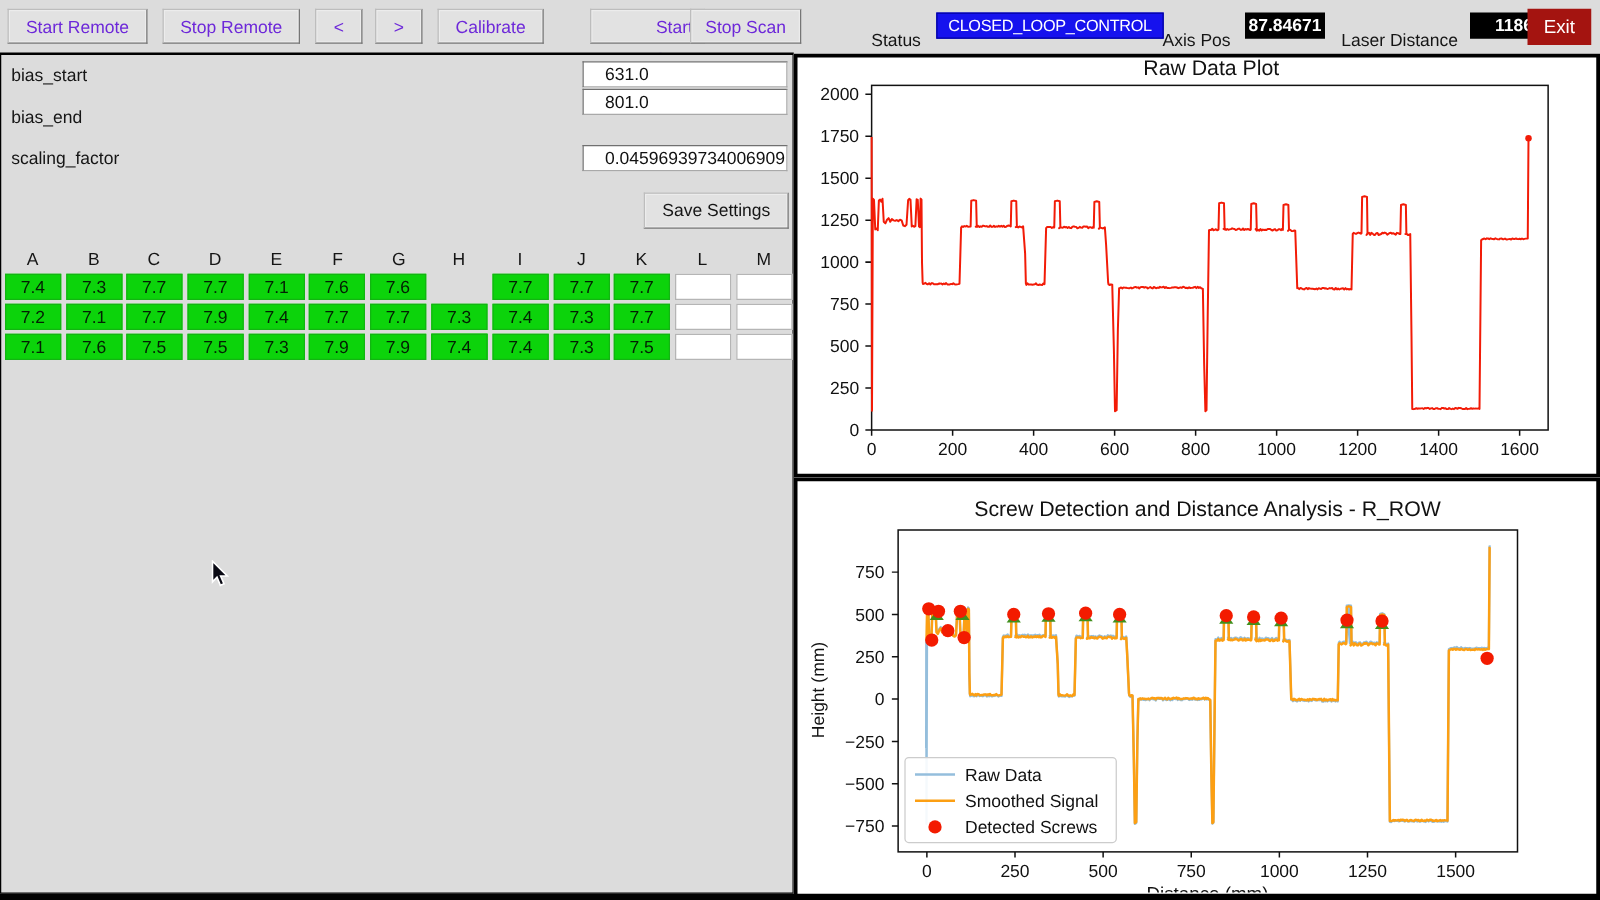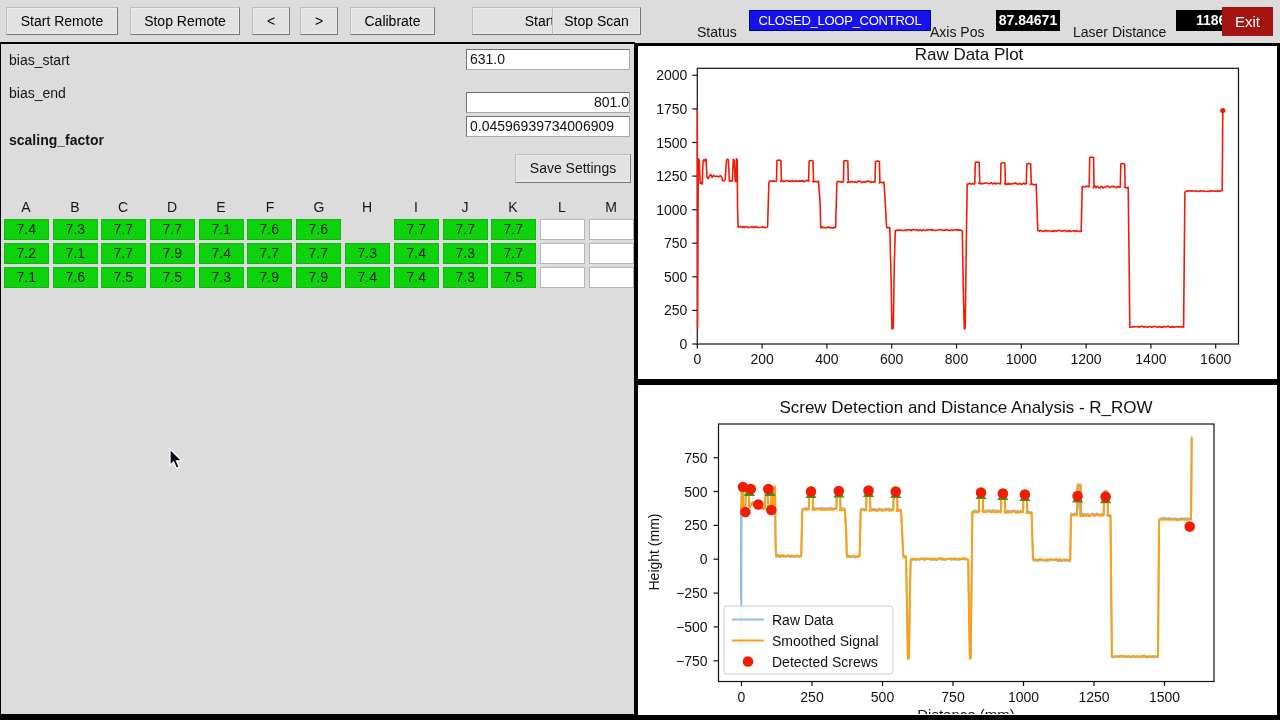--- a/index.html
+++ b/index.html
@@ -1,24 +1,24 @@
 <!DOCTYPE html>
 <html><head><meta charset="utf-8"><style>
 *{margin:0;padding:0;box-sizing:border-box;}
 html,body{width:1280px;height:720px;overflow:hidden;background:#dcdcdc;
  font-family:"Liberation Sans",sans-serif;color:#111;}
 #app{position:relative;width:1280px;height:720px;}
 .btn{position:absolute;top:7px;height:28px;background:#e2e2e2;
  border:1px solid;border-color:#bdbdbd #767676 #767676 #bdbdbd;box-shadow:inset 0 0 0 1px #ececec;
- font-size:14px;text-align:center;line-height:26px;color:#000000;}
+ font-size:14px;text-align:center;line-height:26px;color:#6d28d9;}
 #leftpanel{position:absolute;left:0;top:42px;width:635px;height:673px;
  background:#dcdcdc;border:1px solid #000;border-top:2px solid #000;}
 .flabel{position:absolute;left:8px;font-size:14px;color:#151515;text-align:right;}
 .entry{position:absolute;left:465px;width:164px;height:21px;background:#fff;
- border:1px solid #888;border-color:#707070 #a9a9a9 #a9a9a9 #707070;font-size:14px;line-height:19px;padding-left:3px;color:#111;}
+ border:1px solid #888;border-color:#707070 #a9a9a9 #a9a9a9 #707070;font-size:14px;line-height:19px;padding-left:17px;color:#111;}
 #save{position:absolute;left:514px;top:110px;width:116px;height:29px;background:#e2e2e2;
  border:1px solid;border-color:#bdbdbd #767676 #767676 #bdbdbd;box-shadow:inset 0 0 0 1px #ececec;
  font-size:14px;text-align:center;line-height:27px;color:#151515;}
 .th{position:absolute;width:44px;text-align:center;font-size:14px;color:#151515;}
 .gc{position:absolute;width:44.5px;height:21px;background:#0cd30b;border:1px solid #12b512;
  font-size:14px;text-align:center;line-height:19px;color:#032003;}
 .wc{position:absolute;width:44.5px;height:21px;background:#fff;border:1px solid #b5b5b5;}
 .slabel{position:absolute;top:12px;font-size:14px;color:#151515;margin-top:12px;}
 .vbox{position:absolute;top:10px;height:21px;background:#000;color:#fff;
  font-size:14px;font-weight:bold;text-align:center;}
@@ -44,23 +44,23 @@
 <div class="slabel" style="left:697px;">Status</div>
 <div id="statusbox">CLOSED_LOOP_CONTROL</div>
 <div class="slabel" style="left:930px;">Axis Pos</div>
 <div class="vbox" style="left:996px;width:64px;line-height:21px;">87.84671</div>
 <div class="slabel" style="left:1073px;">Laser Distance</div>
 <div class="vbox" style="left:1176px;width:48px;line-height:21px;padding-left:20px;">1186</div>
 <div id="exit">Exit</div>
 <div id="leftpanel">
  <div class="flabel" style="top:8px;">bias_start</div>
  <div class="flabel" style="top:41px;">bias_end</div>
- <div class="flabel" style="top:88px;font-weight:bold;">scaling_factor</div>
+ <div class="flabel" style="top:74px;">scaling_factor</div>
  <div class="entry" style="top:5px;">631.0</div>
- <div class="entry" style="top:48px;text-align:right;">801.0</div>
+ <div class="entry" style="top:27px;">801.0</div>
  <div class="entry" style="top:72px;">0.04596939734006909</div>
  <div id="save">Save Settings</div>
  <div class="th" style="left:3px;top:155px;">A</div>
       <div class="th" style="left:52px;top:155px;">B</div>
       <div class="th" style="left:100px;top:155px;">C</div>
       <div class="th" style="left:149px;top:155px;">D</div>
       <div class="th" style="left:198px;top:155px;">E</div>
       <div class="th" style="left:247px;top:155px;">F</div>
       <div class="th" style="left:296px;top:155px;">G</div>
       <div class="th" style="left:344px;top:155px;">H</div>

